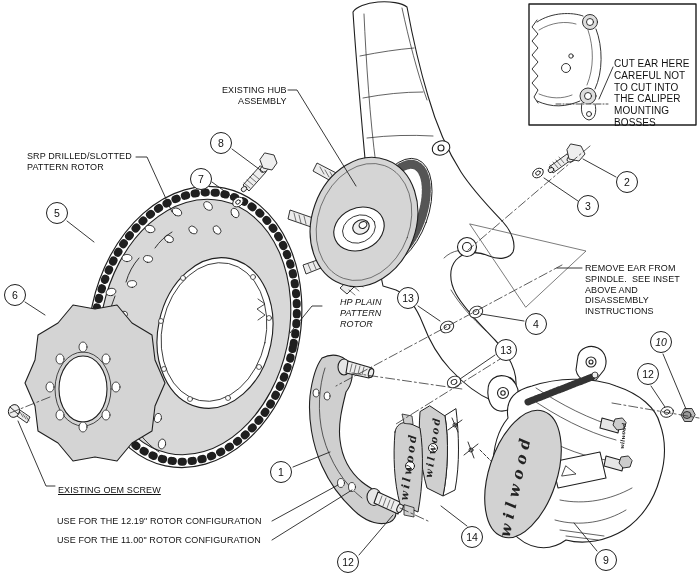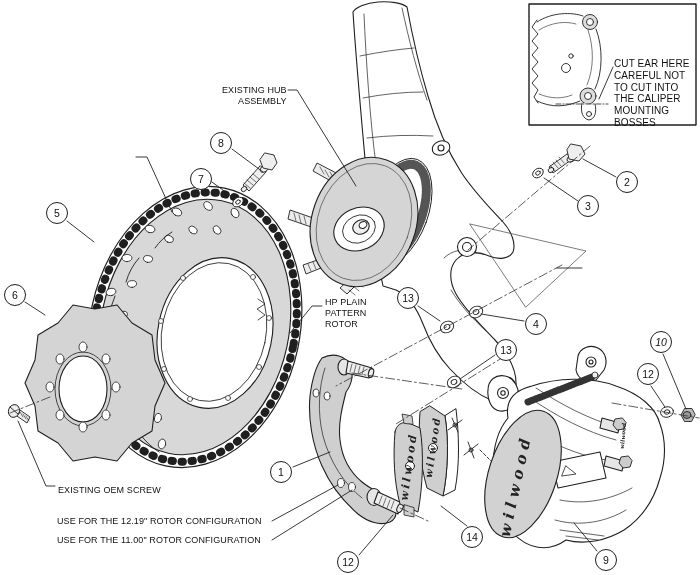--- a/index.html
+++ b/index.html
@@ -336,26 +336,33 @@
   </g>
 
   <g stroke="none" fill="#222" font-family="DejaVu Serif, serif" font-style="italic" font-weight="bold" text-anchor="middle">
     <text x="516" y="492" font-size="15" textLength="100" transform="rotate(-78 516 488)">wilwood</text>
     <text x="409" y="471" font-size="11" textLength="66" transform="rotate(-82 409 468)">wilwood</text>
     <text x="433" y="451" font-size="10" textLength="60" transform="rotate(-82 433 448)">wilwood</text>
     <text x="623" y="438" font-size="5.5" textLength="26" transform="rotate(-85 623 436)">wilwood</text>
   </g>
 </svg>
 
+  <div class="lbl" style="left:27px;top:151px;">SRP DRILLED/SLOTTED
+PATTERN ROTOR</div>
   <div class="lbl" style="left:222px;top:85px;text-align:right;">EXISTING HUB
 ASSEMBLY</div>
-  <div class="lbl" style="left:325px;top:297px;">HP PLAIN
+  <div class="lbl" style="left:340px;top:297px;font-style:italic;">HP PLAIN
 PATTERN
 ROTOR</div>
-  <div class="lbl" style="left:58px;top:485px;">EXISTING OEM SCREW</div>
+  <div class="lbl" style="left:585px;top:263px;">REMOVE EAR FROM
+SPINDLE.  SEE INSET
+ABOVE AND
+DISASSEMBLY
+INSTRUCTIONS</div>
+  <div class="lbl" style="left:58px;top:485px;text-decoration:underline;">EXISTING OEM SCREW</div>
   <div class="lbl" style="left:57px;top:516px;">USE FOR THE 12.19" ROTOR CONFIGURATION</div>
   <div class="lbl" style="left:57px;top:535px;">USE FOR THE 11.00" ROTOR CONFIGURATION</div>
   <div class="lbl lbl-sm" style="left:614px;top:58px;">CUT EAR HERE
 CAREFUL NOT
 TO CUT INTO
 THE CALIPER
 MOUNTING
 BOSSES</div>
 
   <div class="co" style="left:270px;top:461px;">

